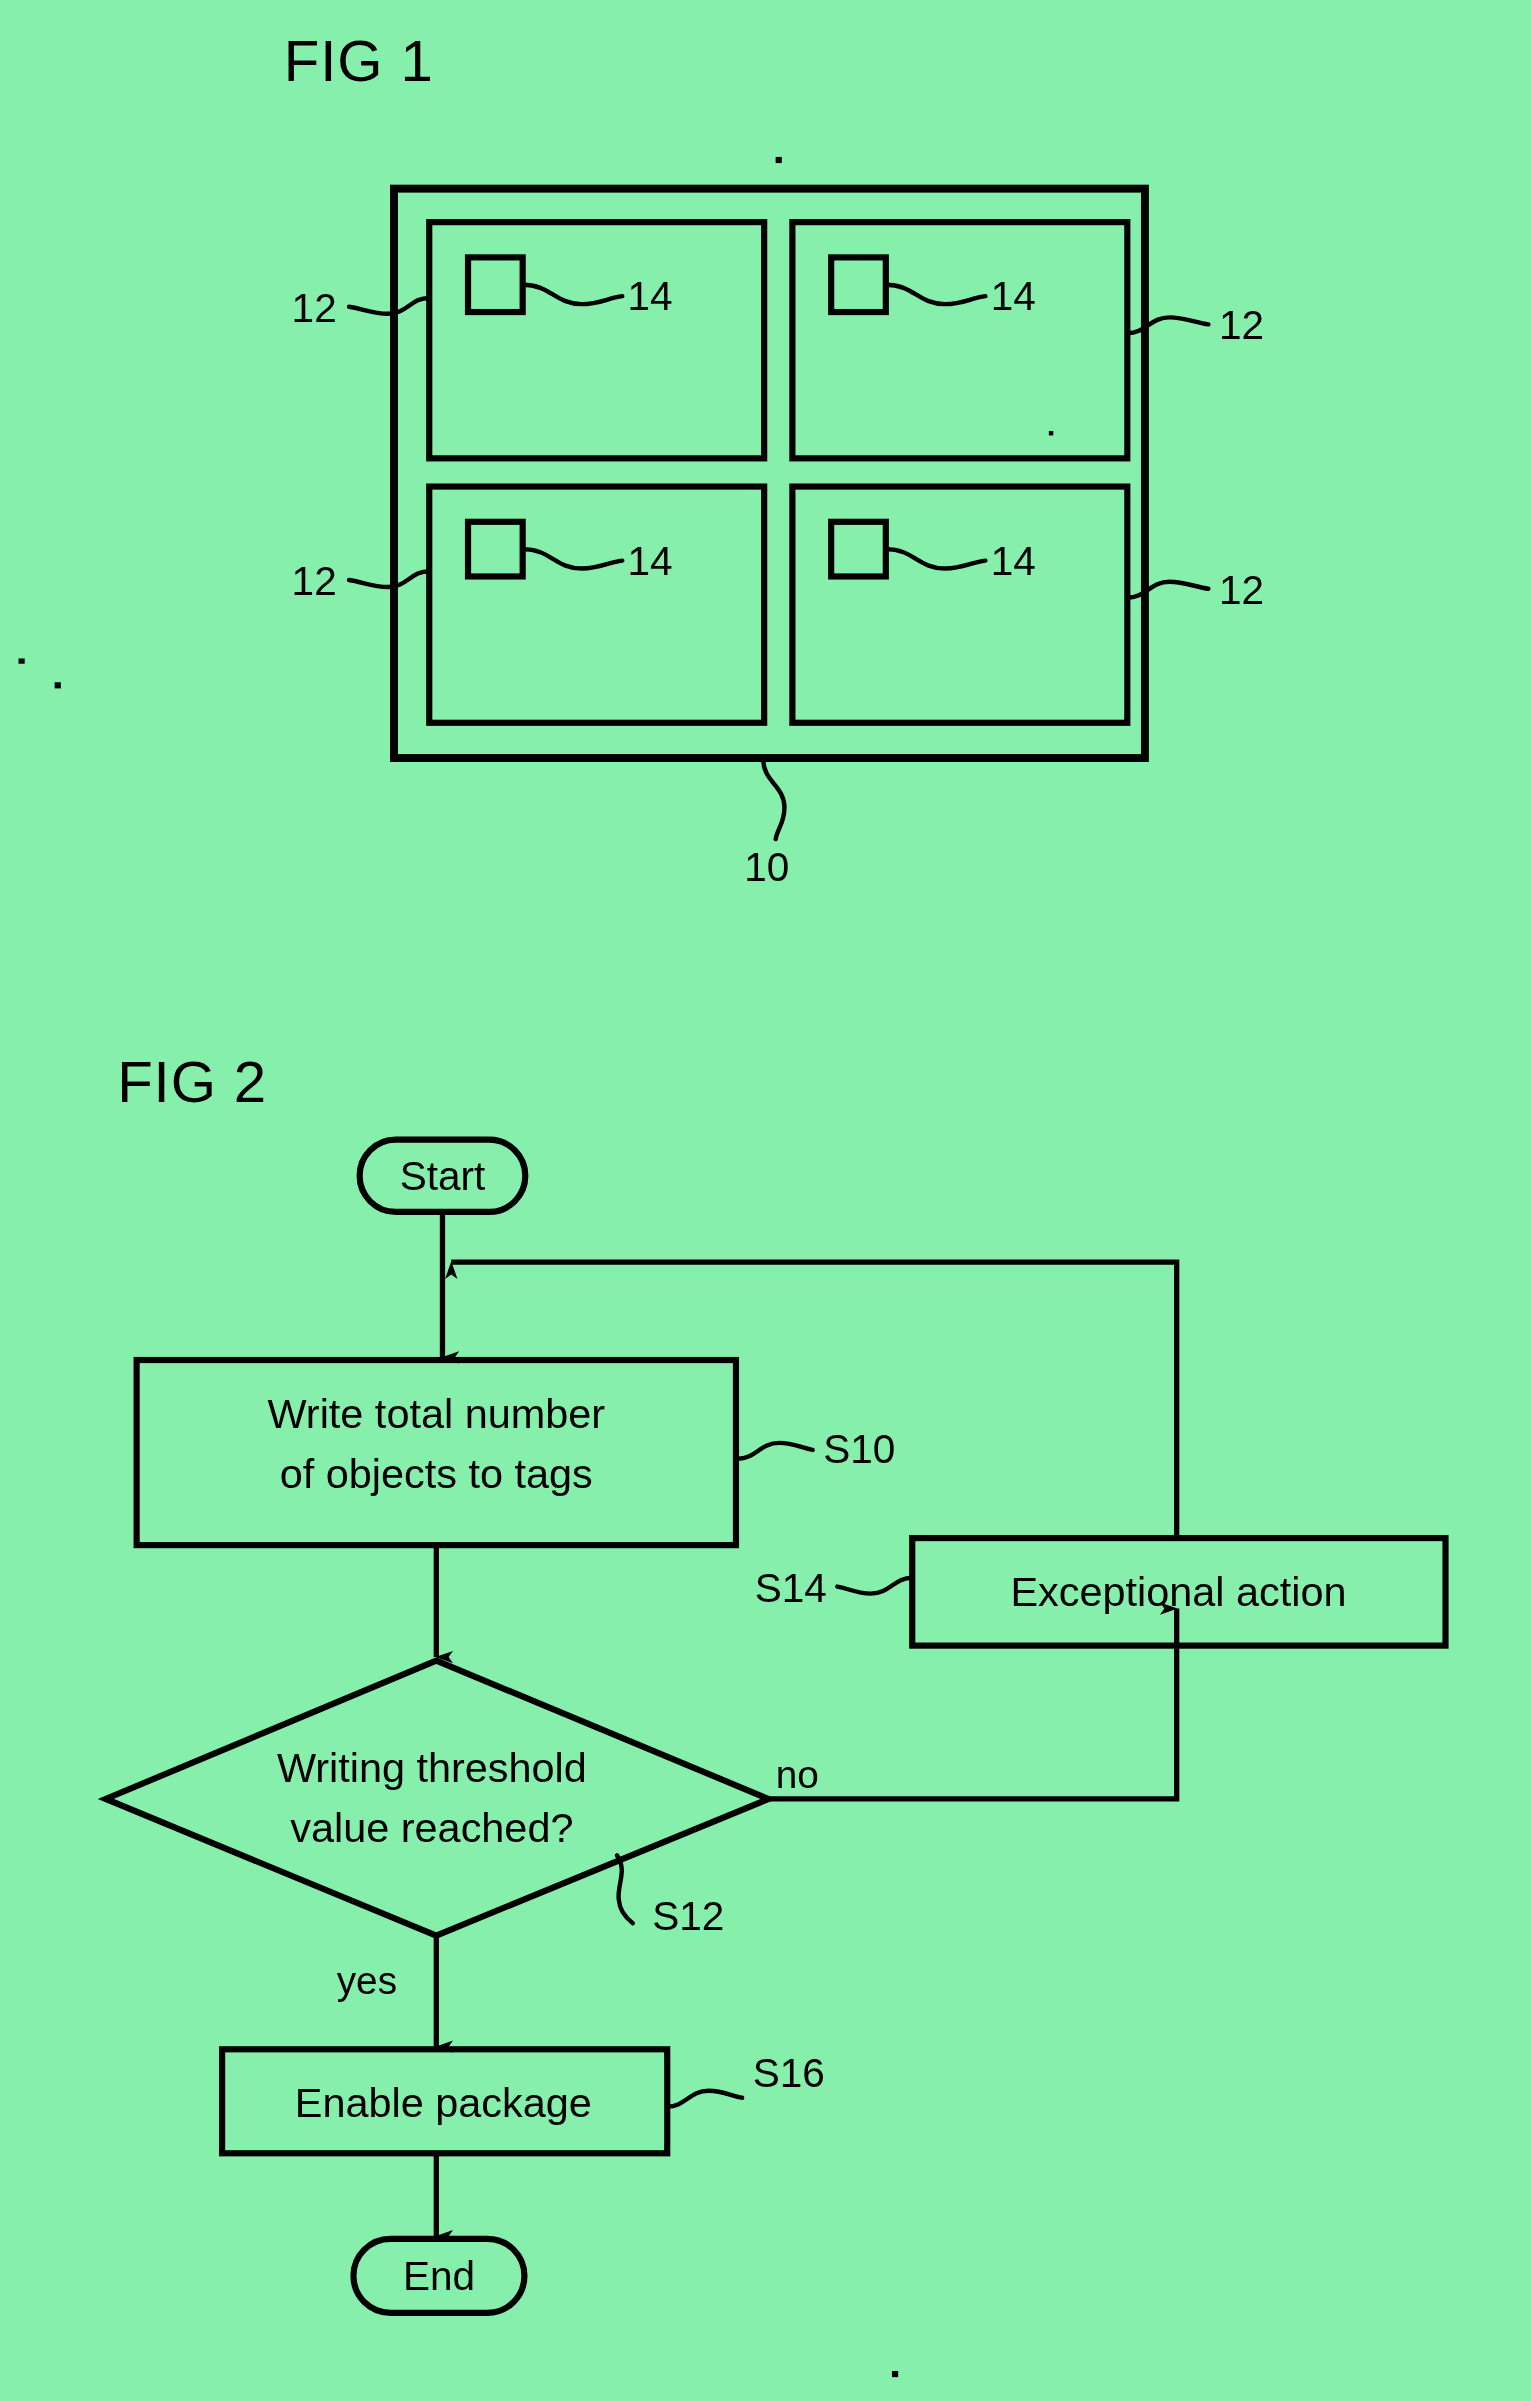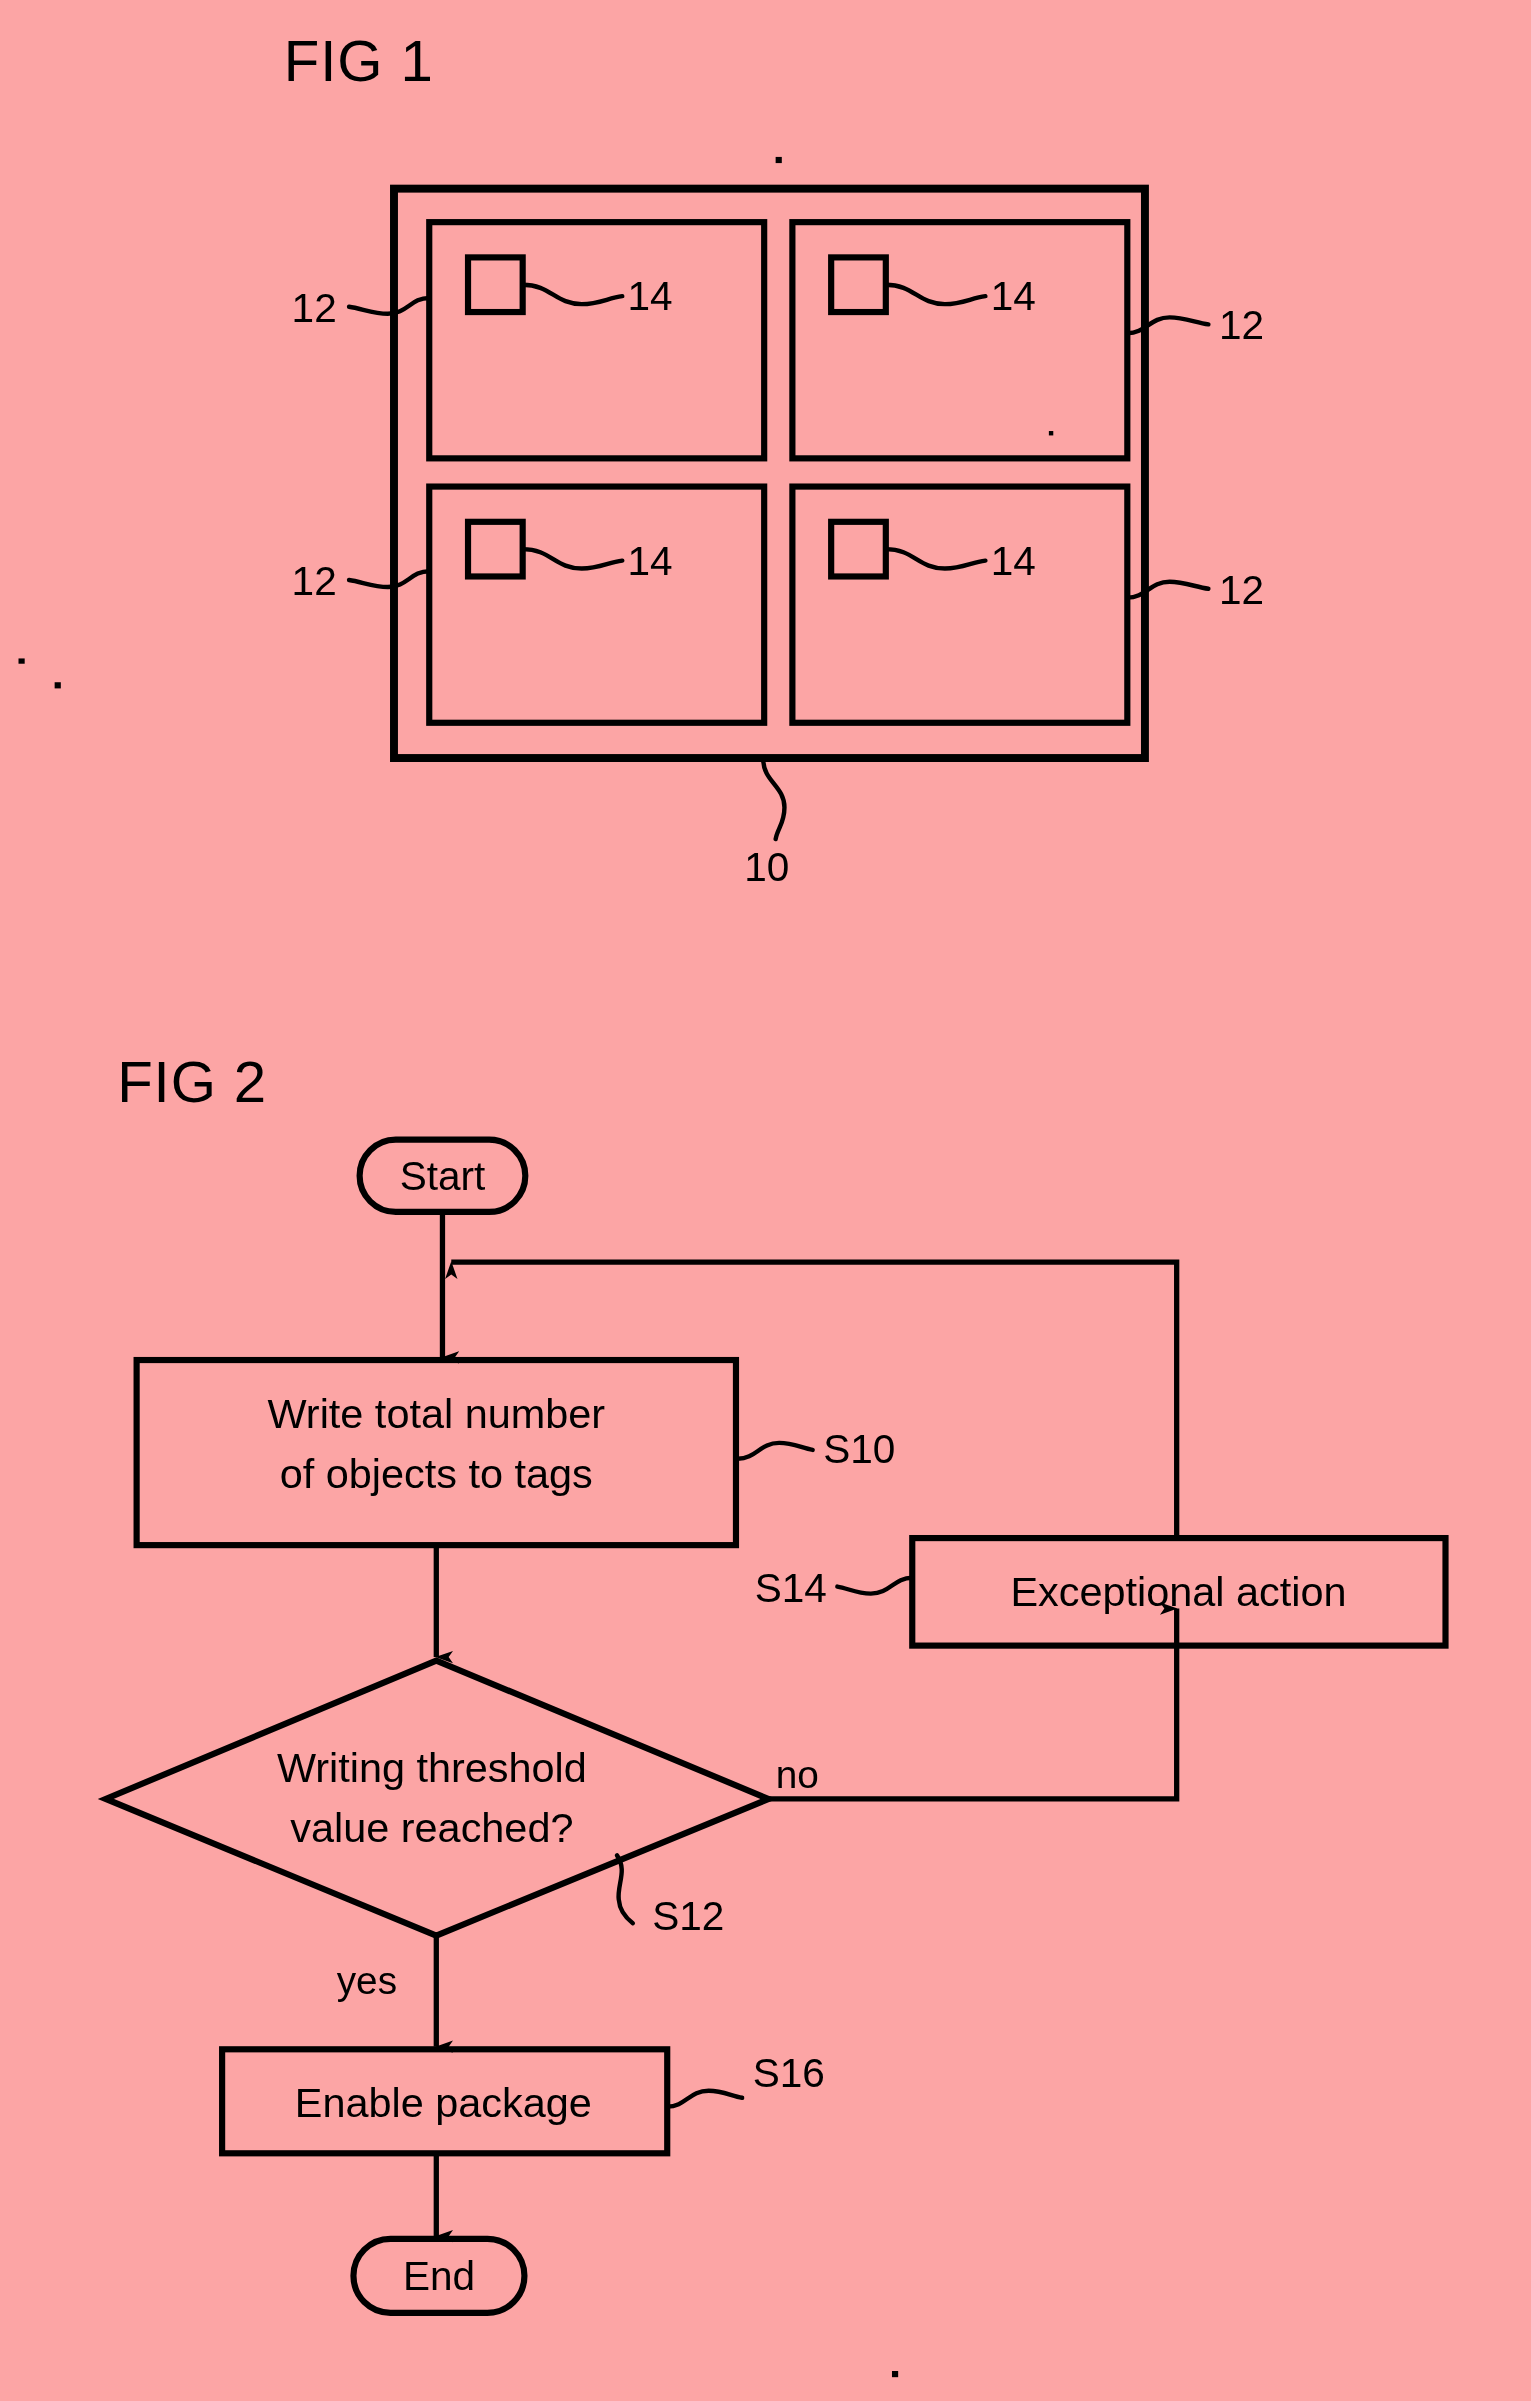--- a/index.html
+++ b/index.html
@@ -9,21 +9,21 @@
     background: #ffffff;
   }
   body {
     font-family: "Liberation Sans", sans-serif;
     color: #000000;
   }
   #page {
     position: relative;
     width: 1531px;
     height: 2401px;
-    background: #fca5a5;
+    background: #86efac;
     overflow: hidden;
   }
   svg.sheet {
     position: absolute;
     top: 0;
     left: 0;
     width: 1531px;
     height: 2401px;
     display: block;
   }

